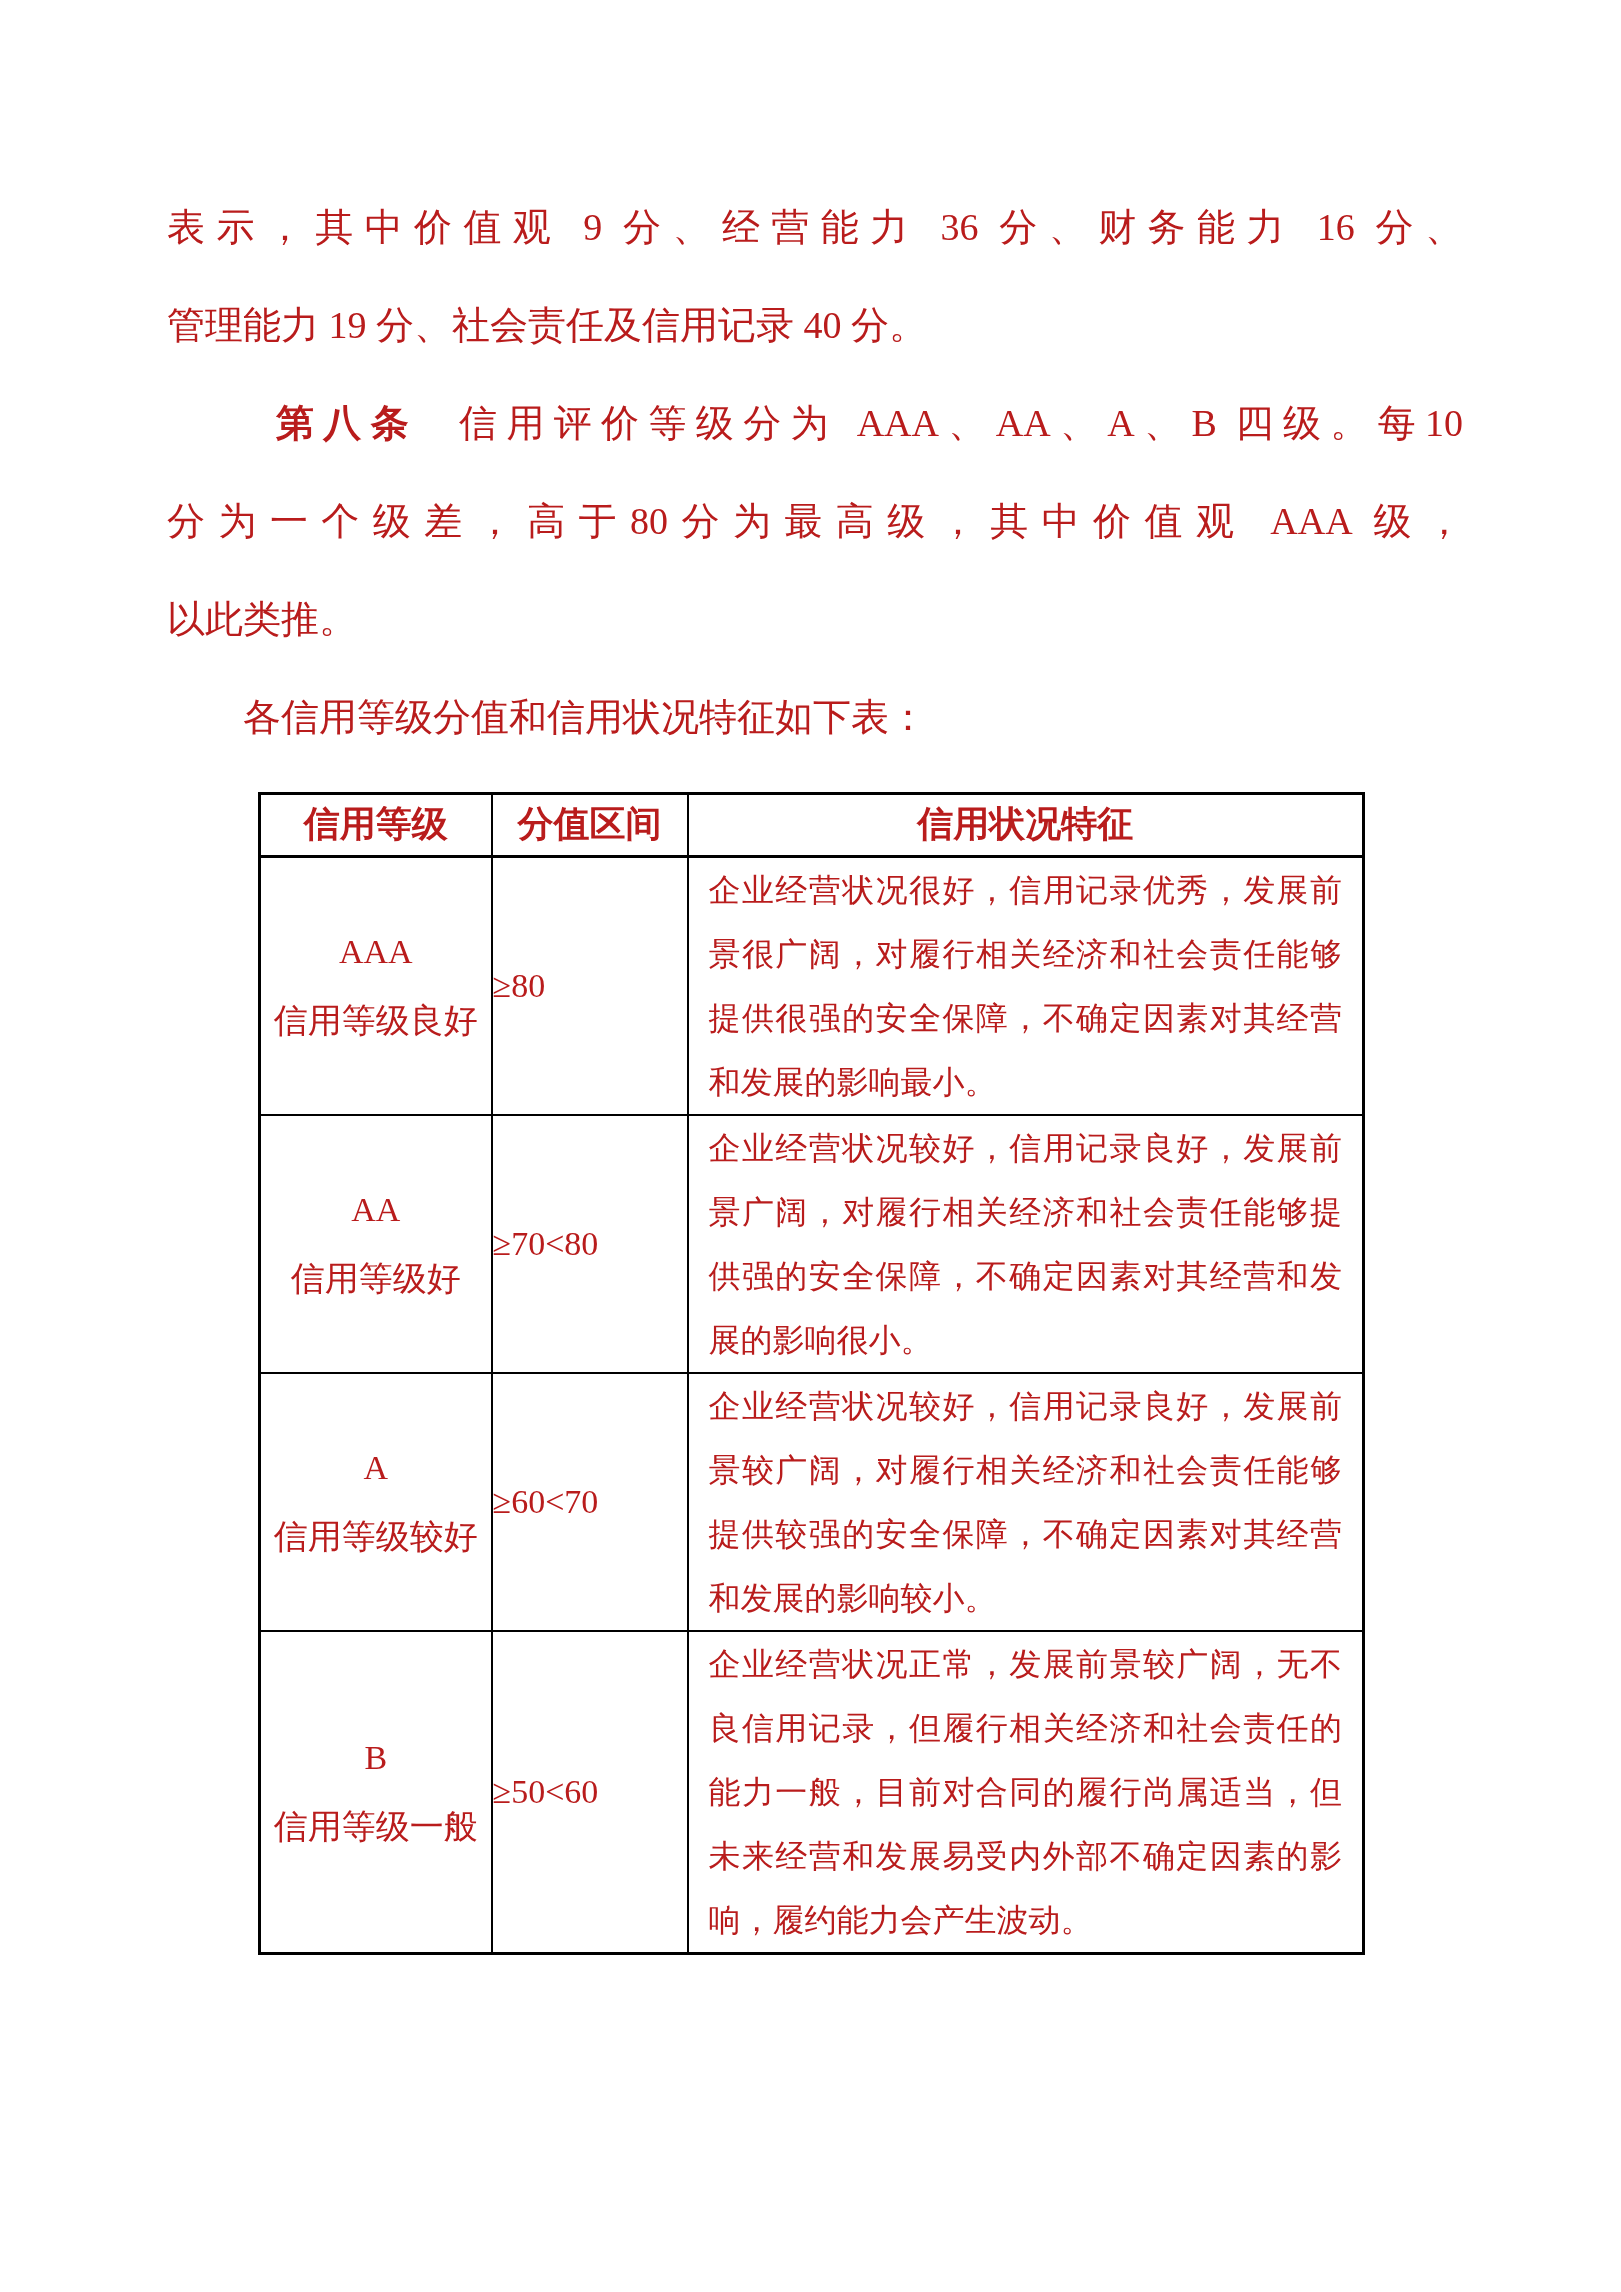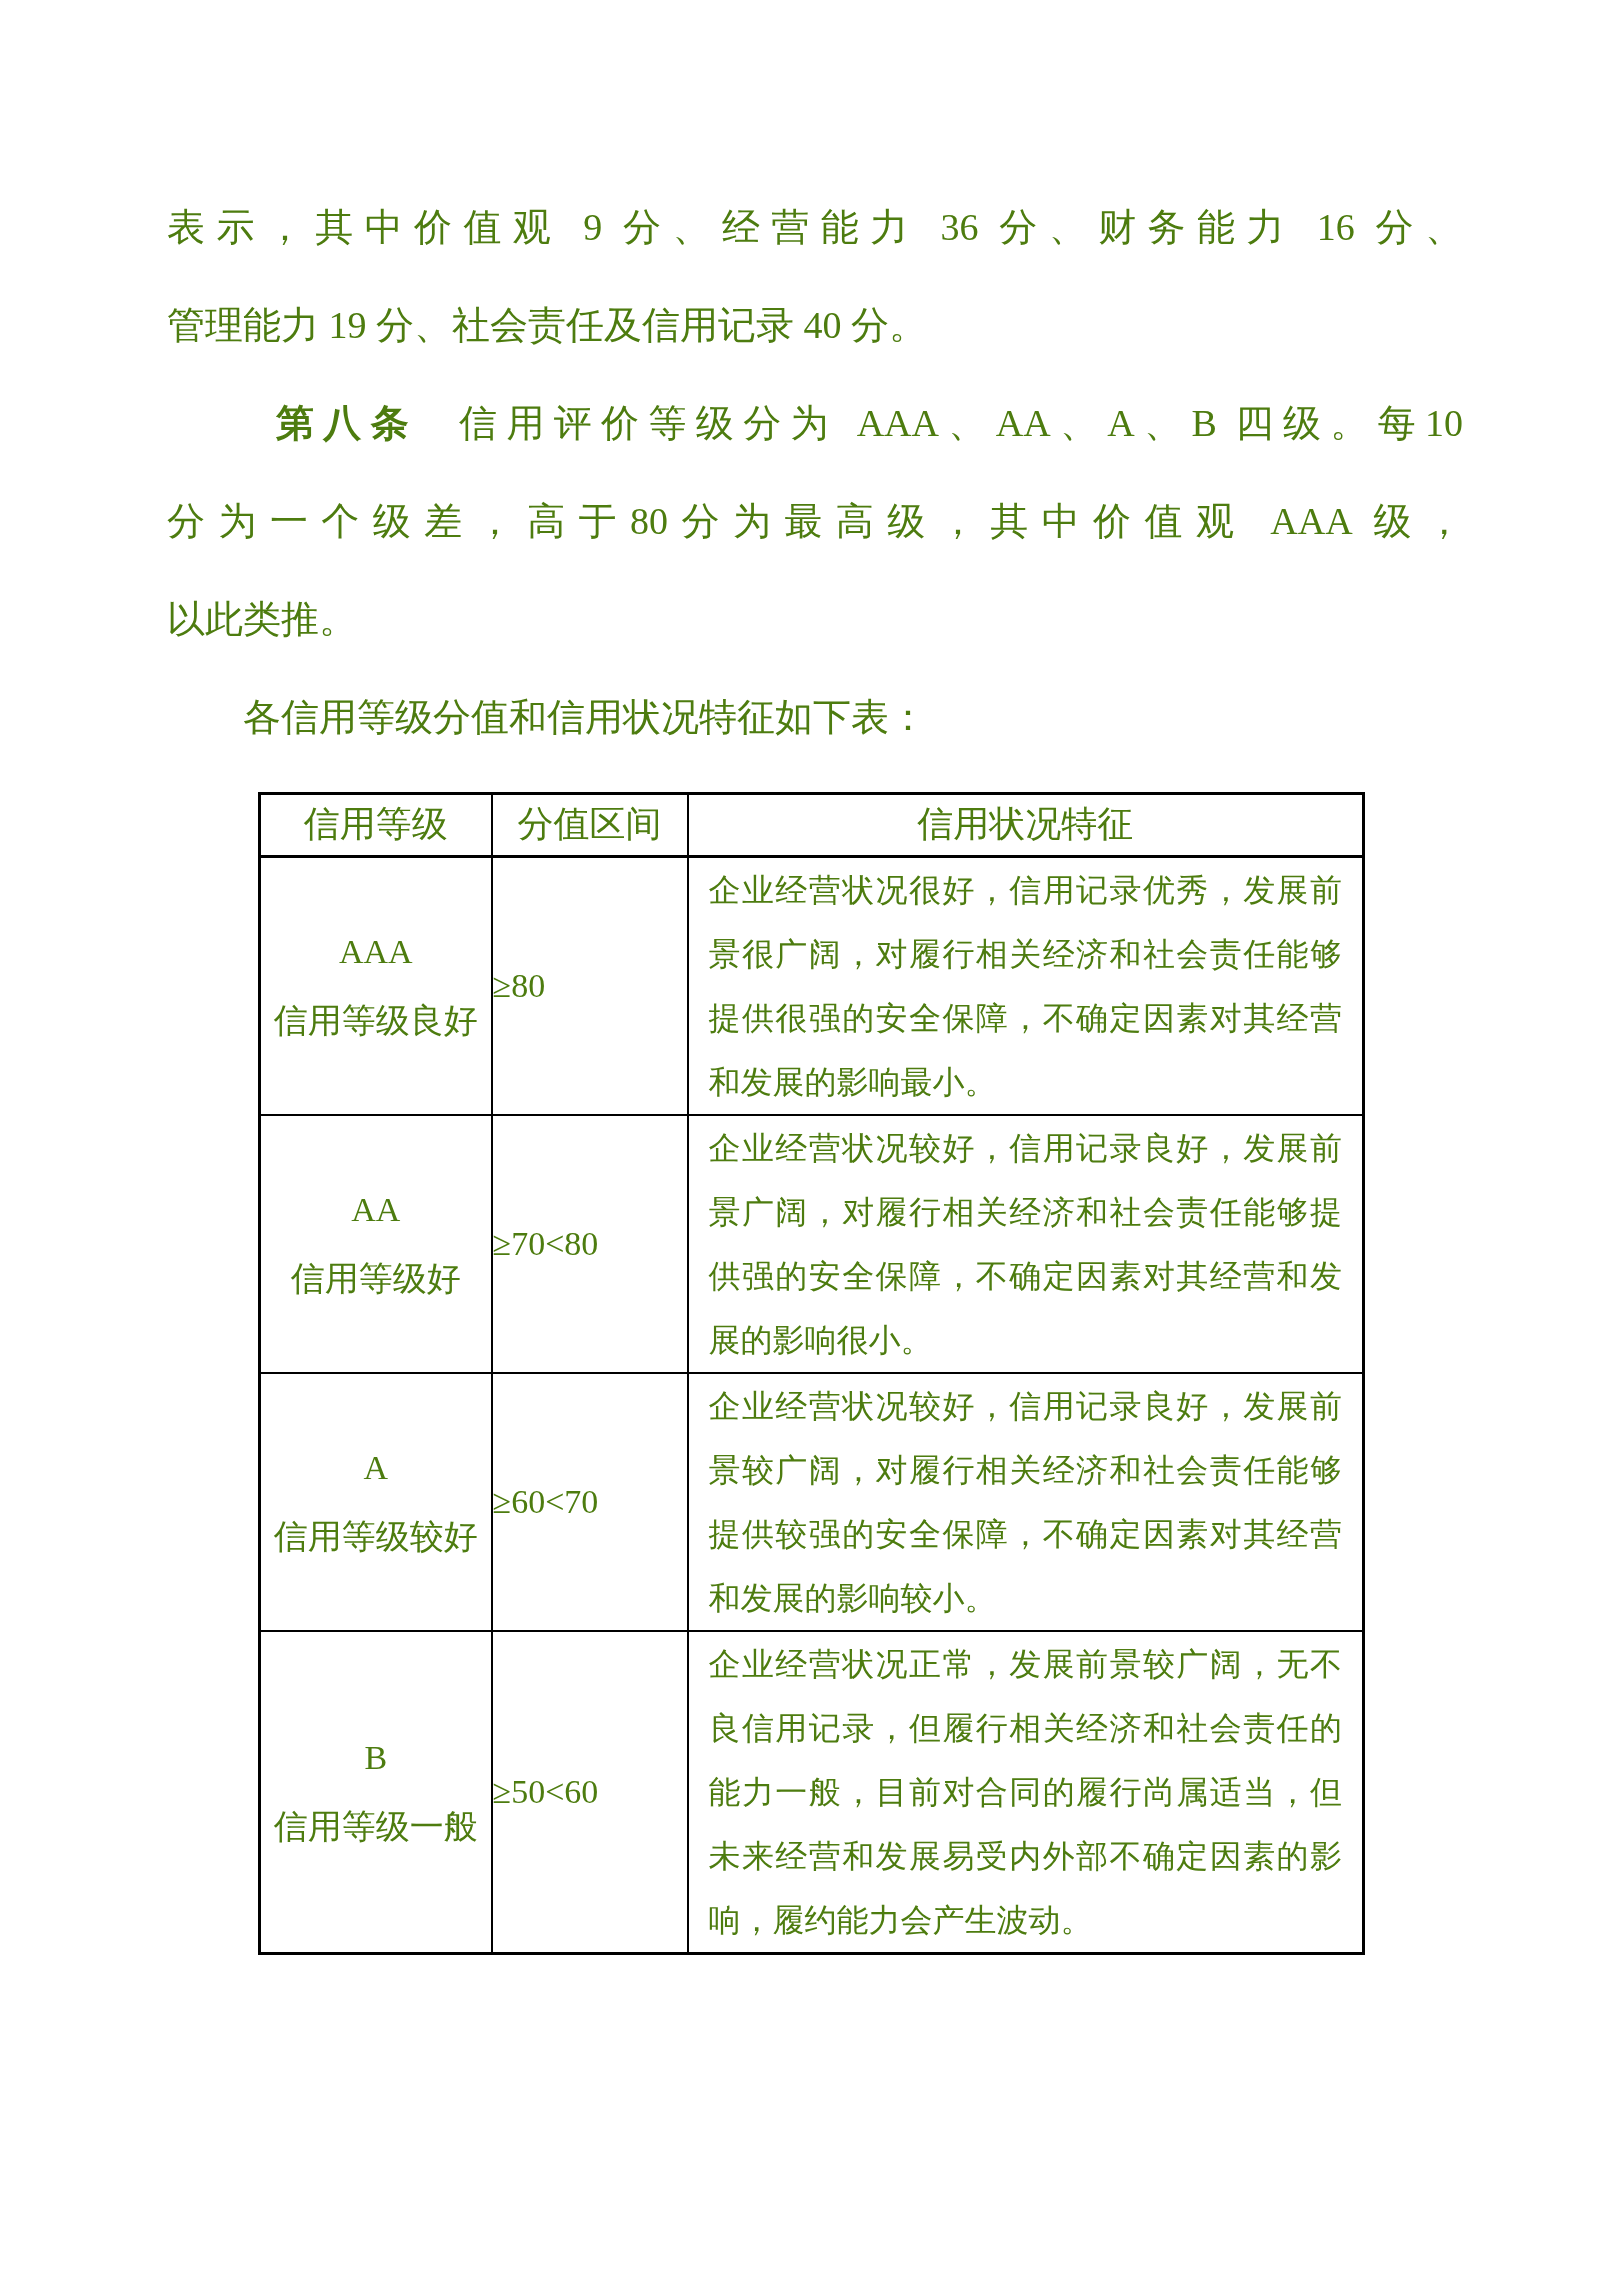--- a/index.html
+++ b/index.html
@@ -1,20 +1,20 @@
 <!DOCTYPE html>
 <html><head>
 <meta charset="utf-8">
 <style>
   html,body{margin:0;padding:0;background:#ffffff;}
   .page{
     position:relative;
     width:1621px;height:2293px;
     background:#ffffff;
-    color:#4d7c0f;
+    color:#b91c1c;
     font-family:"Liberation Serif","DejaVu Serif",serif;
     overflow:hidden;
   }
   .content{
     position:absolute;
     left:167px;top:178px;
     width:1296px;
   }
   .para{margin:0;}
   .tline{
@@ -34,21 +34,21 @@
     width:1105px;
     margin:25.5px 0 0 91px;
   }
   table.rating,table.rating th,table.rating td{
     border:2.9px solid #000000;
   }
   table.rating{border-width:3.9px;}
   table.rating tr.hrow th{border-bottom-width:3.9px;}
   th{
     font-size:36px;
-    font-weight:normal;
+    font-weight:bold;
     text-align:center;
     vertical-align:middle;
     padding:0;
     margin-top:8px;
   }
   td{padding:0;vertical-align:middle;}
   td.grade{
     text-align:center;
     font-size:34px;
     line-height:69px;

